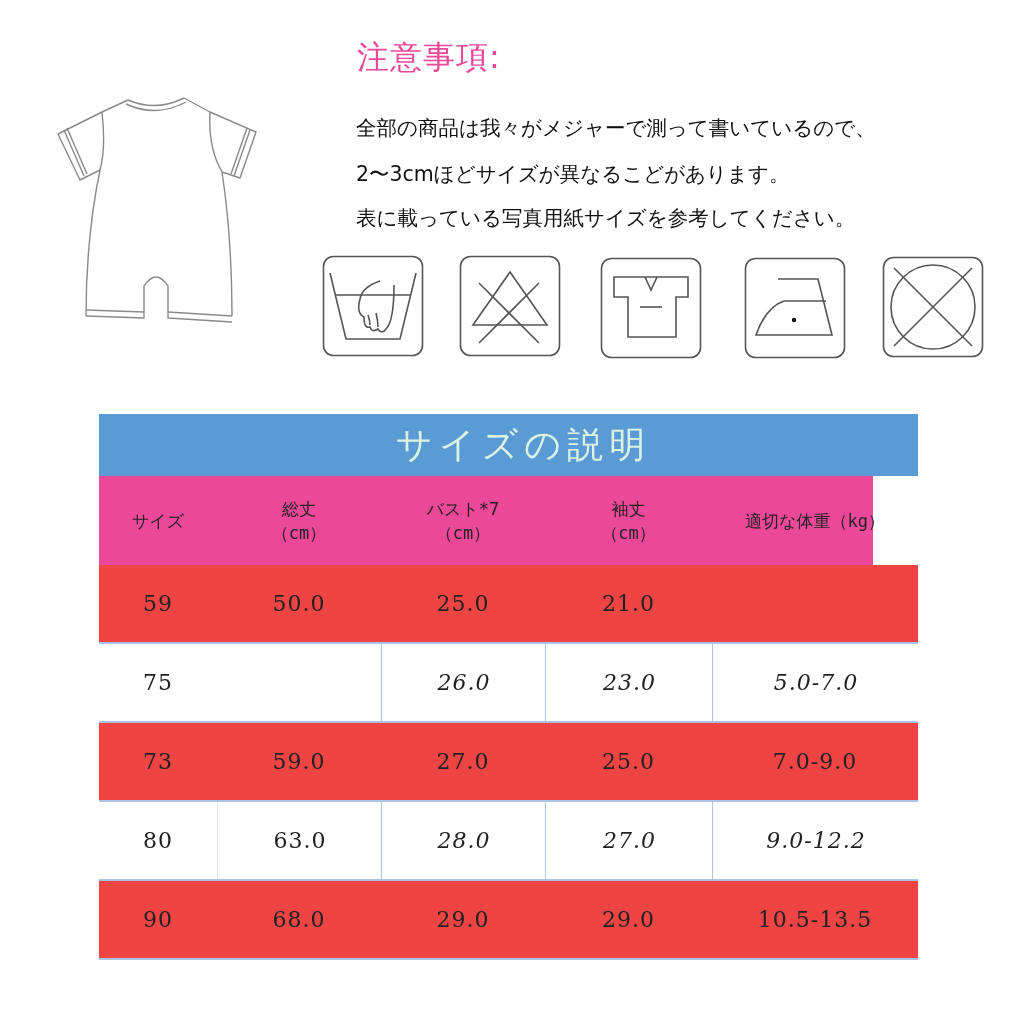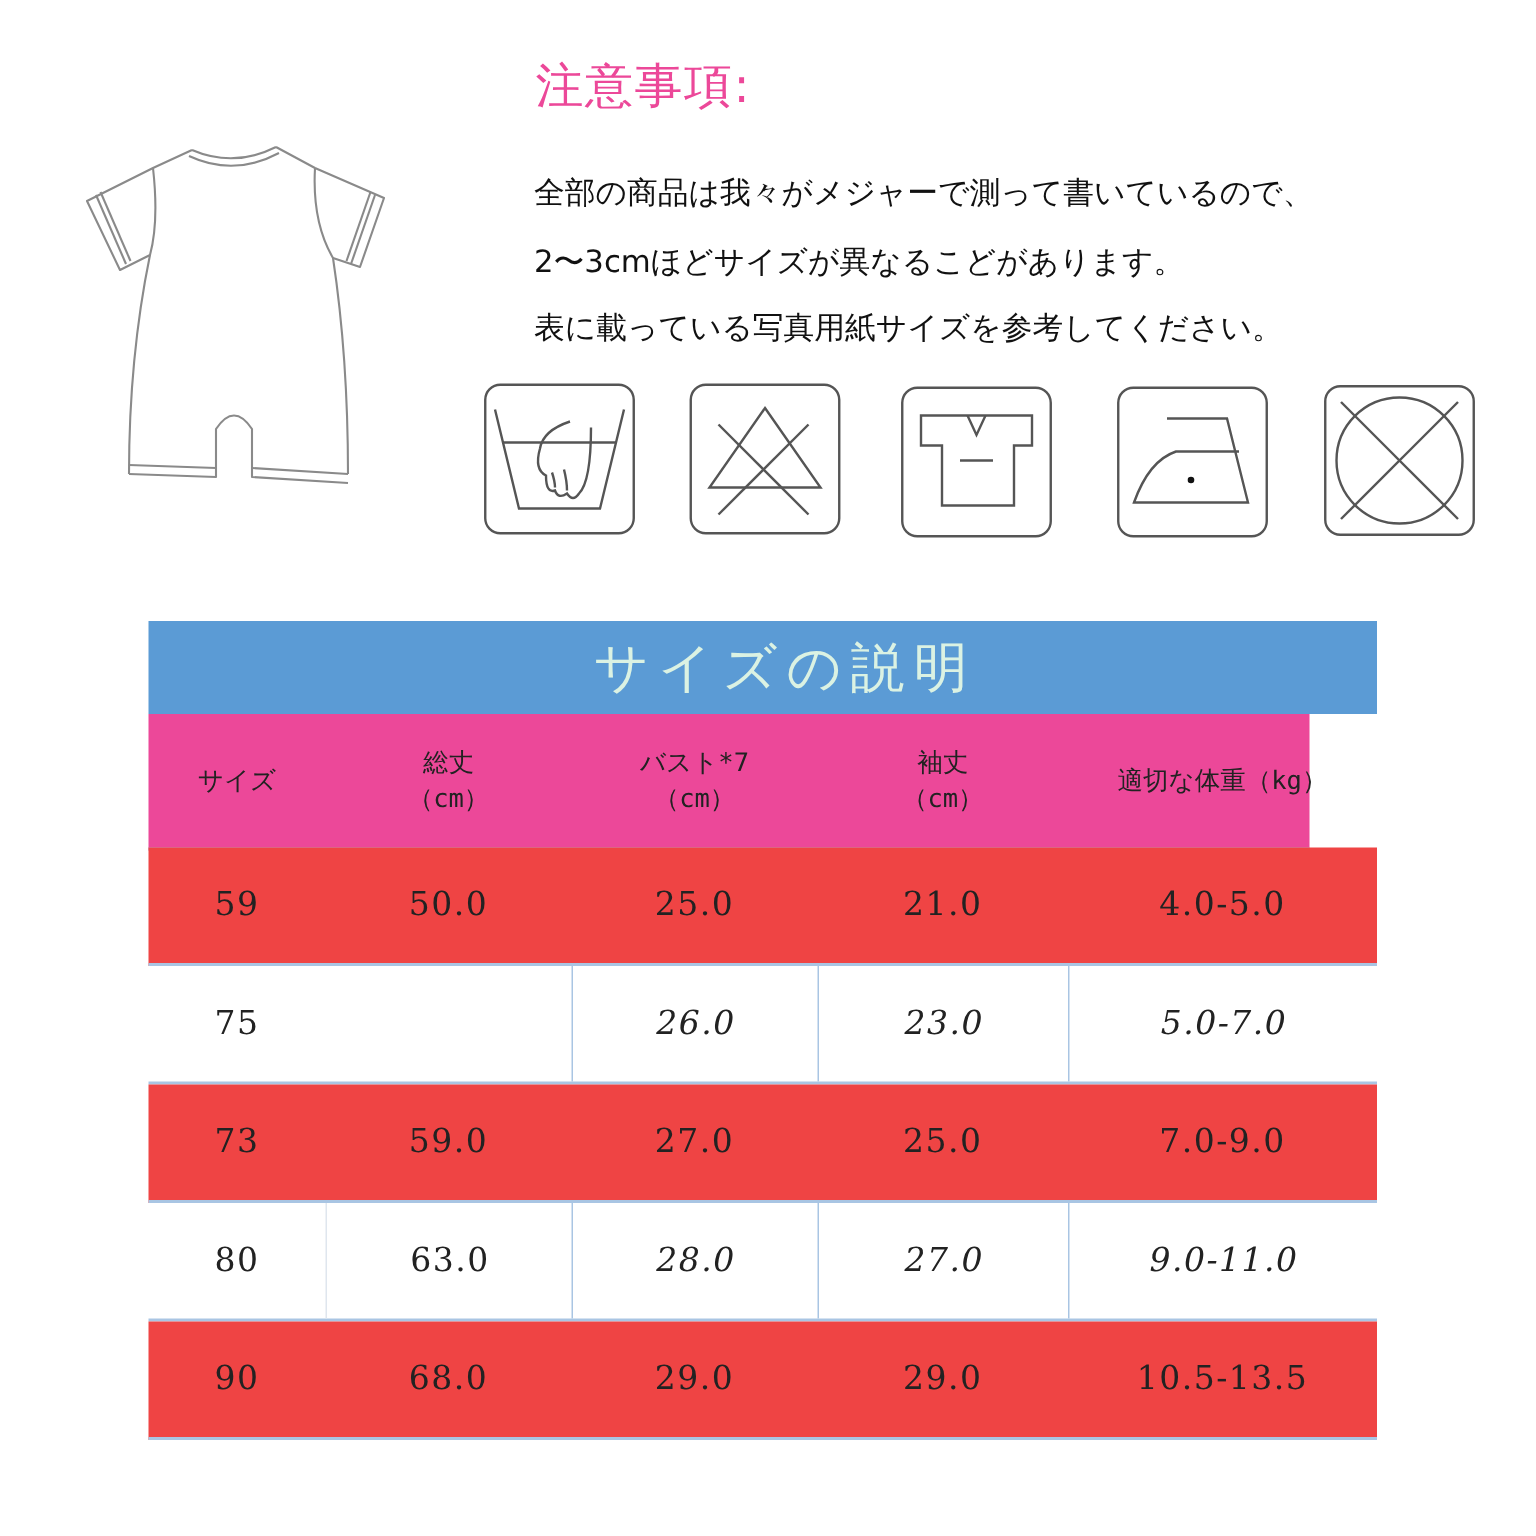--- a/index.html
+++ b/index.html
@@ -161,41 +161,40 @@
     <div class="hcell c4">
       <span>適切な体重（kg）</span>
     </div>
   </div>
 
   <div class="row shade" style="top:151px;">
     <div class="cell c0">59</div>
     <div class="cell c1">50.0</div>
     <div class="cell c2">25.0</div>
     <div class="cell c3">21.0</div>
-    <div class="cell c4">4.0-5.0</div>
   </div>
   <div class="row white" style="top:230px;">
     <div class="cell c0">75</div>
     <div class="cell c2 div">26.0</div>
     <div class="cell c3 div">23.0</div>
     <div class="cell c4 div">5.0-7.0</div>
   </div>
   <div class="row shade" style="top:309px;">
     <div class="cell c0">73</div>
     <div class="cell c1">59.0</div>
     <div class="cell c2">27.0</div>
     <div class="cell c3">25.0</div>
     <div class="cell c4">7.0-9.0</div>
   </div>
   <div class="row white" style="top:388px;">
     <div class="cell c0">80</div>
     <div class="cell c1 div-light">63.0</div>
     <div class="cell c2 div">28.0</div>
     <div class="cell c3 div">27.0</div>
-    <div class="cell c4 div">9.0-11.0</div>
+    <div class="cell c4 div">9.0-12.2</div>
   </div>
   <div class="row shade" style="top:467px;">
     <div class="cell c0">90</div>
     <div class="cell c1">68.0</div>
     <div class="cell c2">29.0</div>
     <div class="cell c3">29.0</div>
     <div class="cell c4">10.5-13.5</div>
   </div>
 </div>
 

